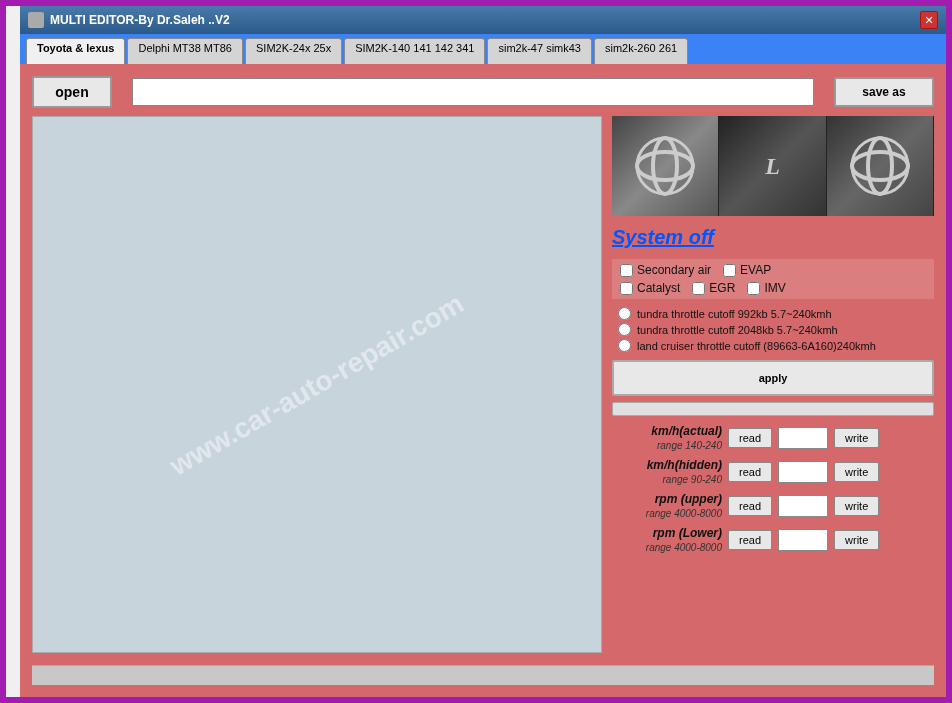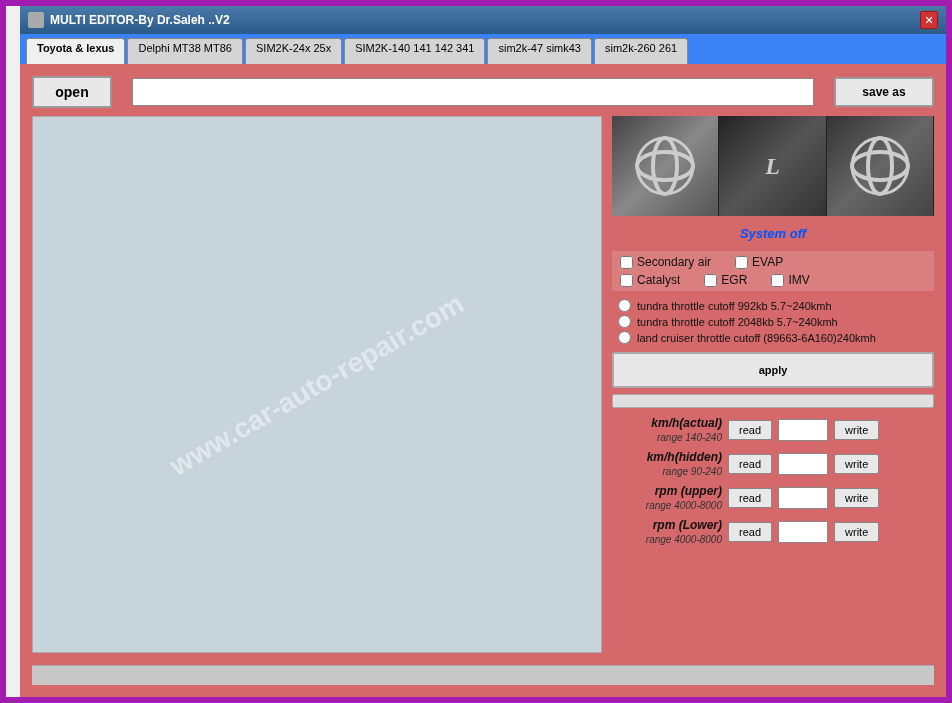--- a/index.html
+++ b/index.html
@@ -173,37 +173,37 @@
     .logo-lexus {
       background: linear-gradient(135deg, #222 0%, #555 50%, #333 100%);
       display: flex; align-items: center; justify-content: center;
     }
     .logo-toyota2 {
       background: linear-gradient(135deg, #333 0%, #666 50%, #444 100%);
       display: flex; align-items: center; justify-content: center;
     }
     .system-off {
       color: #0055ff;
-      font-size: 13px;
+      font-size: 20px;
       font-weight: bold;
       font-style: italic;
-      text-align: center;
       padding: 4px 0;
+      text-decoration: underline;
     }
     .checkboxes-row {
       display: flex;
       flex-direction: column;
       gap: 4px;
       background: rgba(255,255,255,0.15);
       padding: 4px 8px;
     }
     .checkbox-row {
       display: flex;
       align-items: center;
-      gap: 24px;
+      gap: 12px;
     }
     .checkbox-item {
       display: flex;
       align-items: center;
       gap: 4px;
       font-size: 12px;
       color: #111;
     }
     .checkbox-item input[type="checkbox"] {
       margin: 0;

